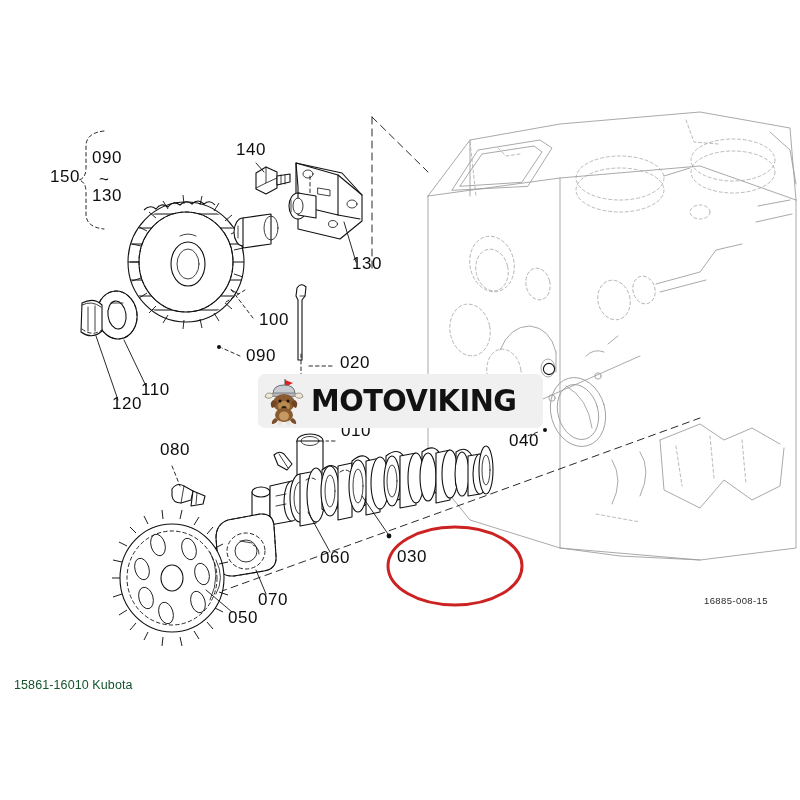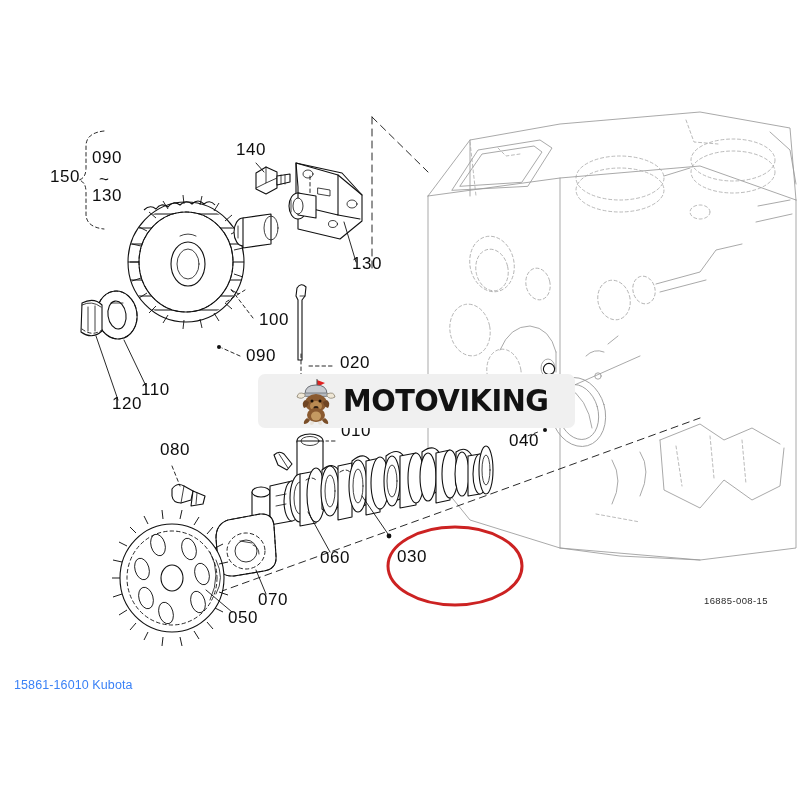--- a/index.html
+++ b/index.html
@@ -39,21 +39,21 @@
     font-size: 9.5px;
     fill: #2a2a2a;
     letter-spacing: 0.4px;
   }
   .caption-text {
     position: absolute;
     left: 14px;
     top: 678px;
     font-family: "Liberation Sans", sans-serif;
     font-size: 12.5px;
-    color: #3b82f6;
+    color: #14532d;
     letter-spacing: 0.1px;
     white-space: nowrap;
   }
   
   #watermark {
     position: absolute;
     left: 258px;
     top: 374px;
     width: 285px;
     height: 54px;
@@ -411,21 +411,21 @@
       <text class="callout" x="397" y="562">030</text>
       <text class="callout" x="258" y="605">070</text>
       <text class="callout" x="228" y="623">050</text>
 
       <text class="callout" x="99" y="185">~</text>
     </g>
 
     <text class="drawing-no" x="704" y="604">16885-008-15</text>
   </svg>
 
-  <div id="watermark" style="background: rgb(240, 240, 240); padding-left: 32px;">
+  <div id="watermark" style="background: rgb(240, 240, 240);">
     <div id="wm-mascot">
       <svg viewBox="0 0 50 50" width="50" height="50">
 
         <path d="M25 4 L33 7 L25 11 Z" fill="#e02020"></path>
         <path d="M25 3 L25 12" stroke="#555" stroke-width="1.1" fill="none"></path>
 
         <path d="M13 18 q0 -9 11 -9 q11 0 11 9 z" fill="#c9ccd1" stroke="#6b6f75" stroke-width="1"></path>
         <rect x="12" y="17" width="24" height="3.4" rx="1.6" fill="#b6bac0" stroke="#6b6f75" stroke-width="0.8"></rect>
 
         <path d="M13 18 q-7 -3 -8 3 q5 3 8 -1 z" fill="#efe7d6" stroke="#8a8270" stroke-width="0.8"></path>

